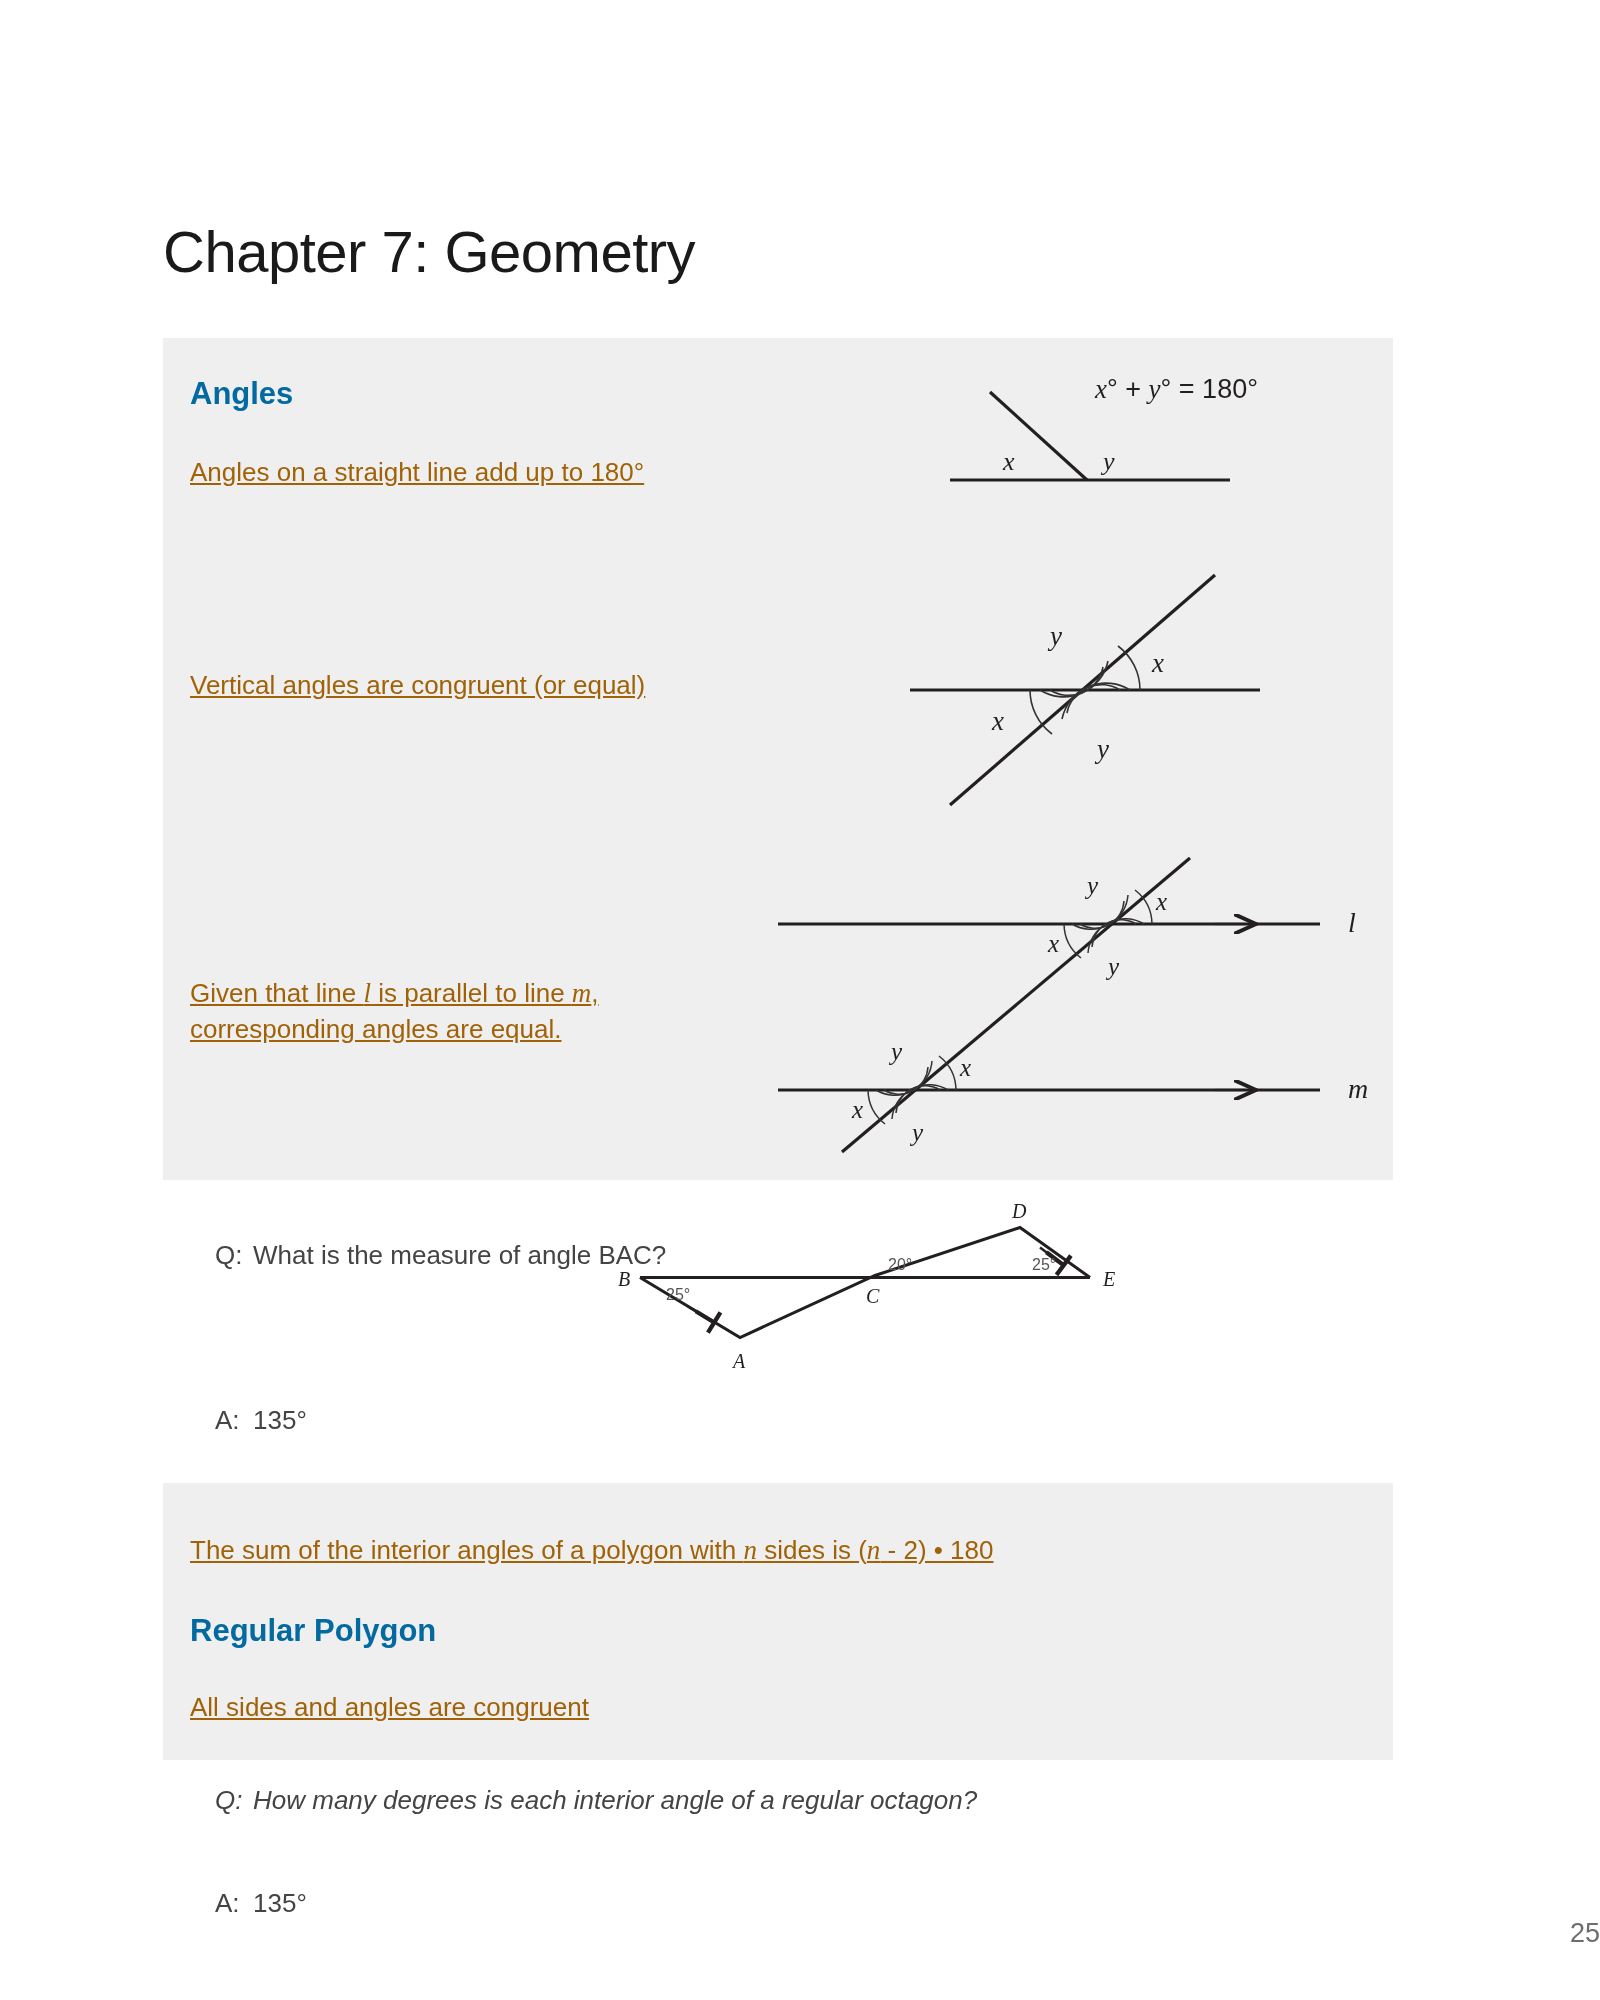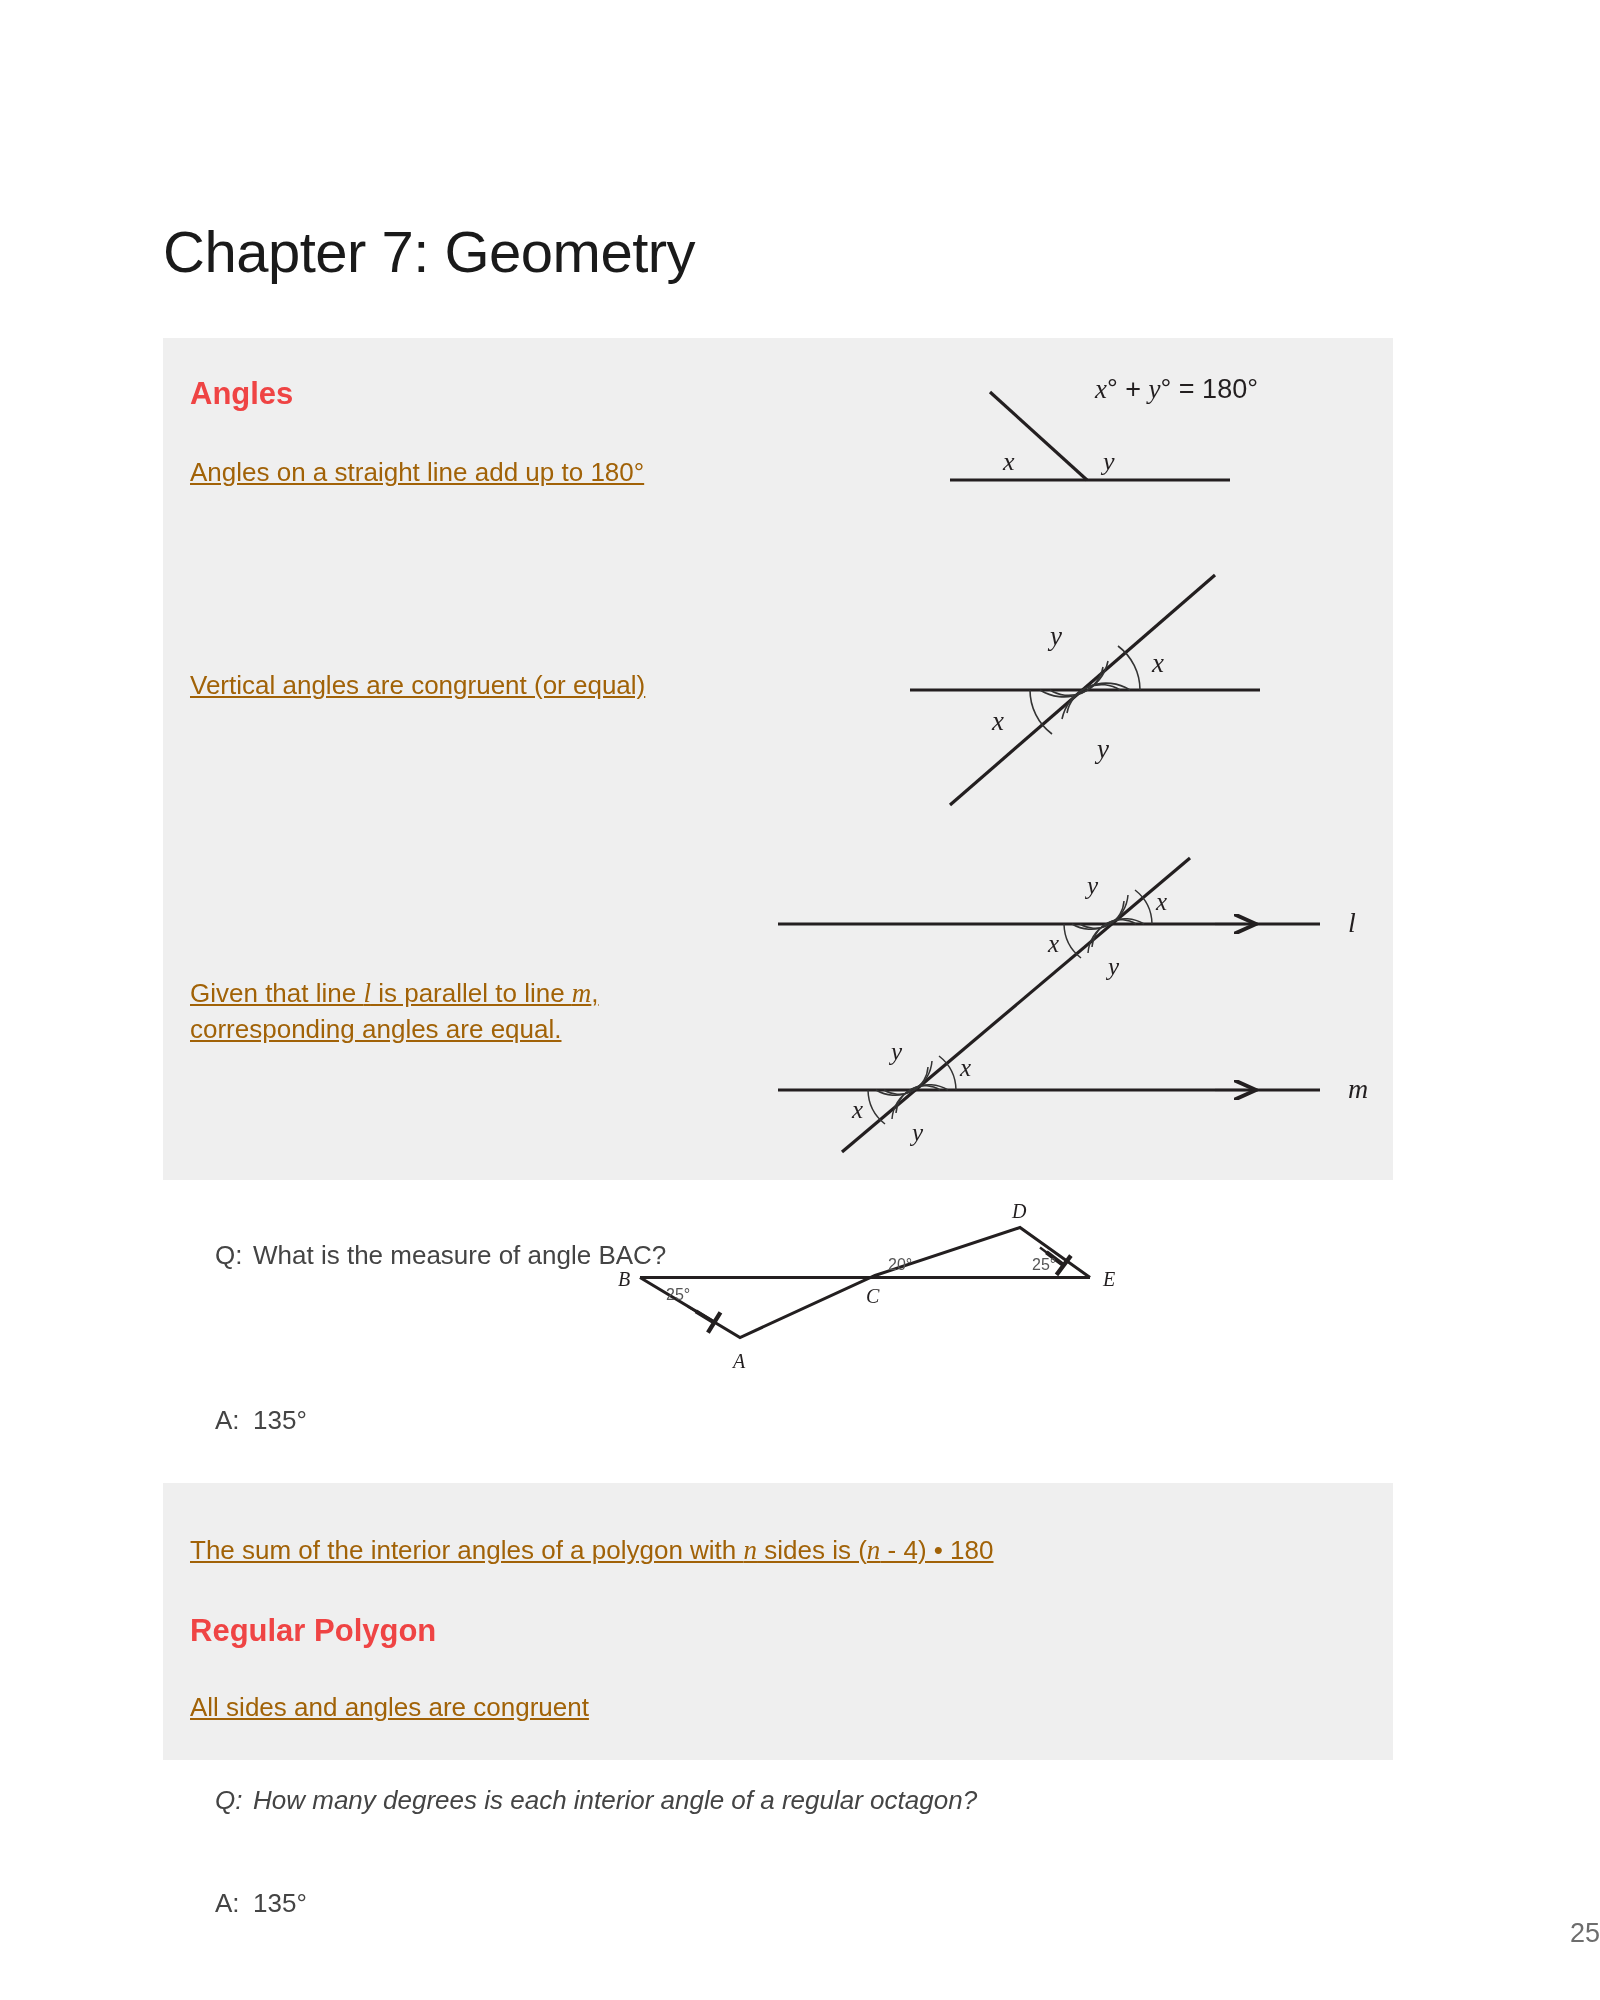--- a/index.html
+++ b/index.html
@@ -51,21 +51,21 @@
     top: 1483px;
     width: 1230px;
     height: 277px;
   }
 
   
   .section-heading {
     position: absolute;
     font-size: 31px;
     font-weight: bold;
-    color: #ef4444;
+    color: #0369a1;
     letter-spacing: 0px;
     white-space: nowrap;
   }
   .body-text {
     position: absolute;
     font-size: 26px;
     font-weight: 400;
     color: #a16207;
     line-height: 1.33;
     text-decoration: underline;
@@ -269,21 +269,21 @@
   <div class="qa-line" id="qa1-question">
     <span class="qa-label">Q:</span><span>What is the measure of angle BAC?</span>
   </div>
   <div class="qa-line" id="qa1-answer">
     <span class="qa-label">A:</span><span>135°</span>
   </div>
 
   <div class="panel" id="panel-polygon"></div>
 
   <div class="body-text" id="text-polygon-sum">
-    <span>The sum of the interior angles of a polygon with </span><span class="mvar">n</span><span> sides is (</span><span class="mvar">n</span><span> - 4) • 180</span>
+    <span>The sum of the interior angles of a polygon with </span><span class="mvar">n</span><span> sides is (</span><span class="mvar">n</span><span> - 2) • 180</span>
   </div>
 
   <div class="section-heading" id="heading-regular-polygon">Regular Polygon</div>
 
   <div class="body-text" id="text-all-sides">All sides and angles are congruent</div>
 
   <div class="qa-line" id="qa2-question">
     <span class="qa-label">Q:</span><span>How many degrees is each interior angle of a regular octagon?</span>
   </div>
   <div class="qa-line" id="qa2-answer">

